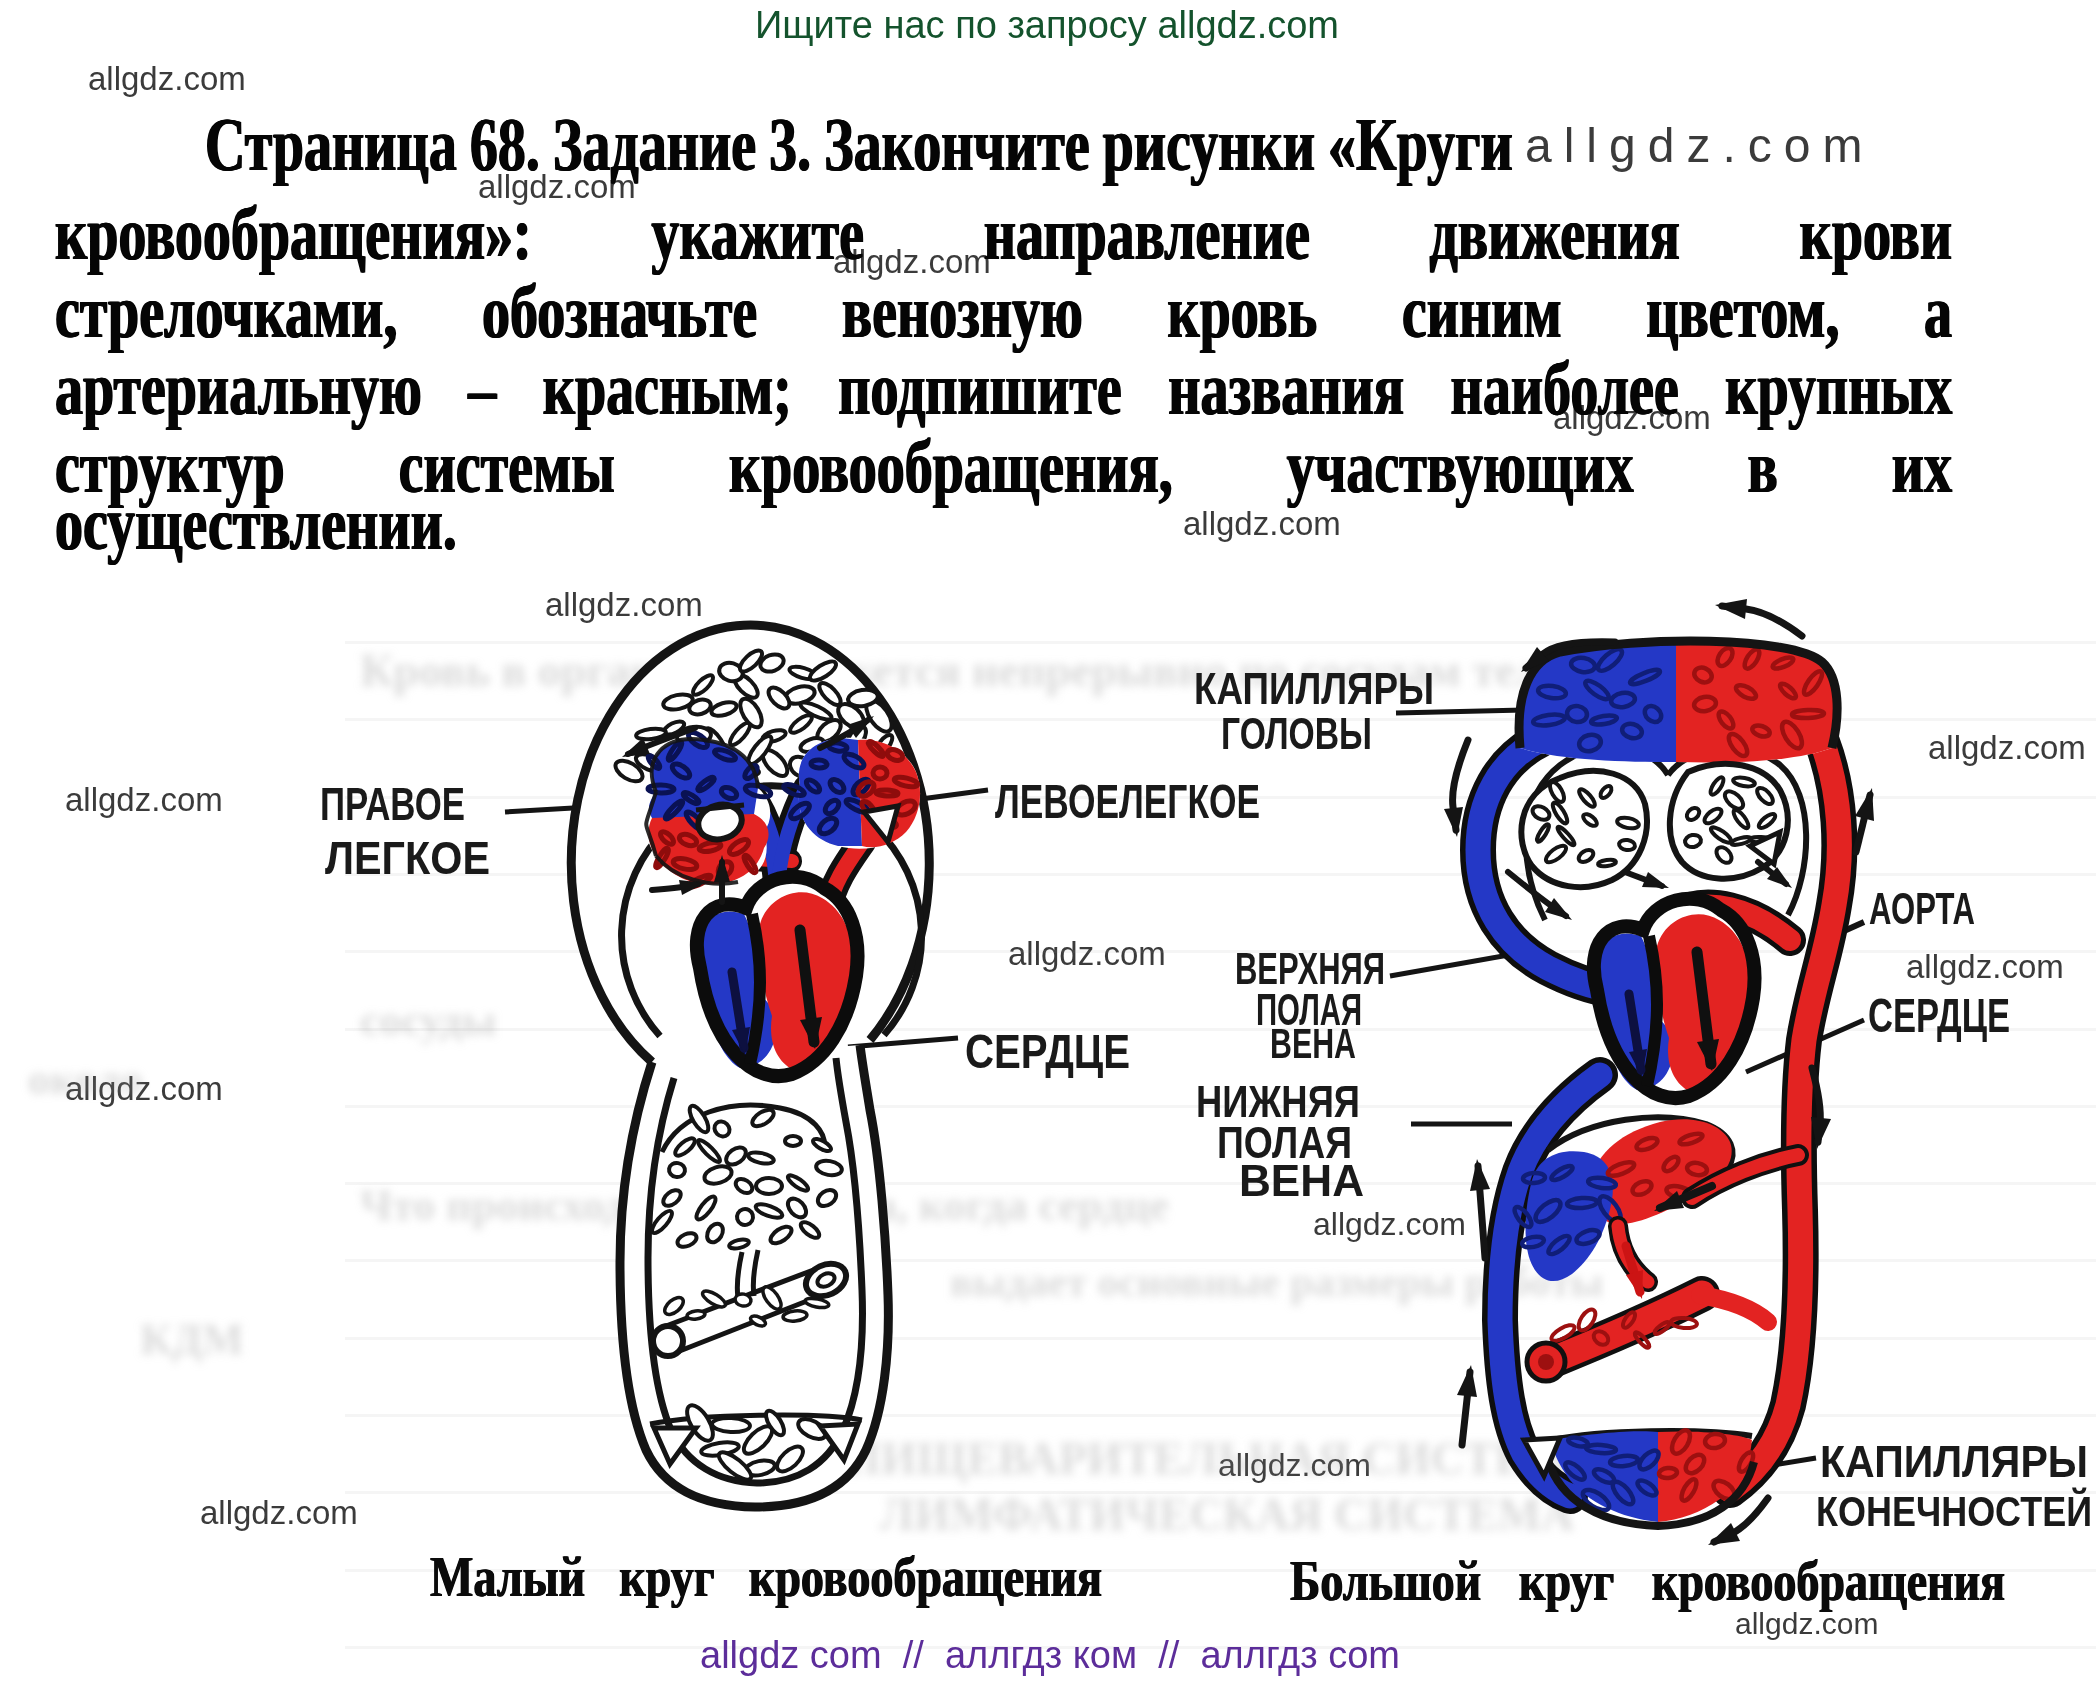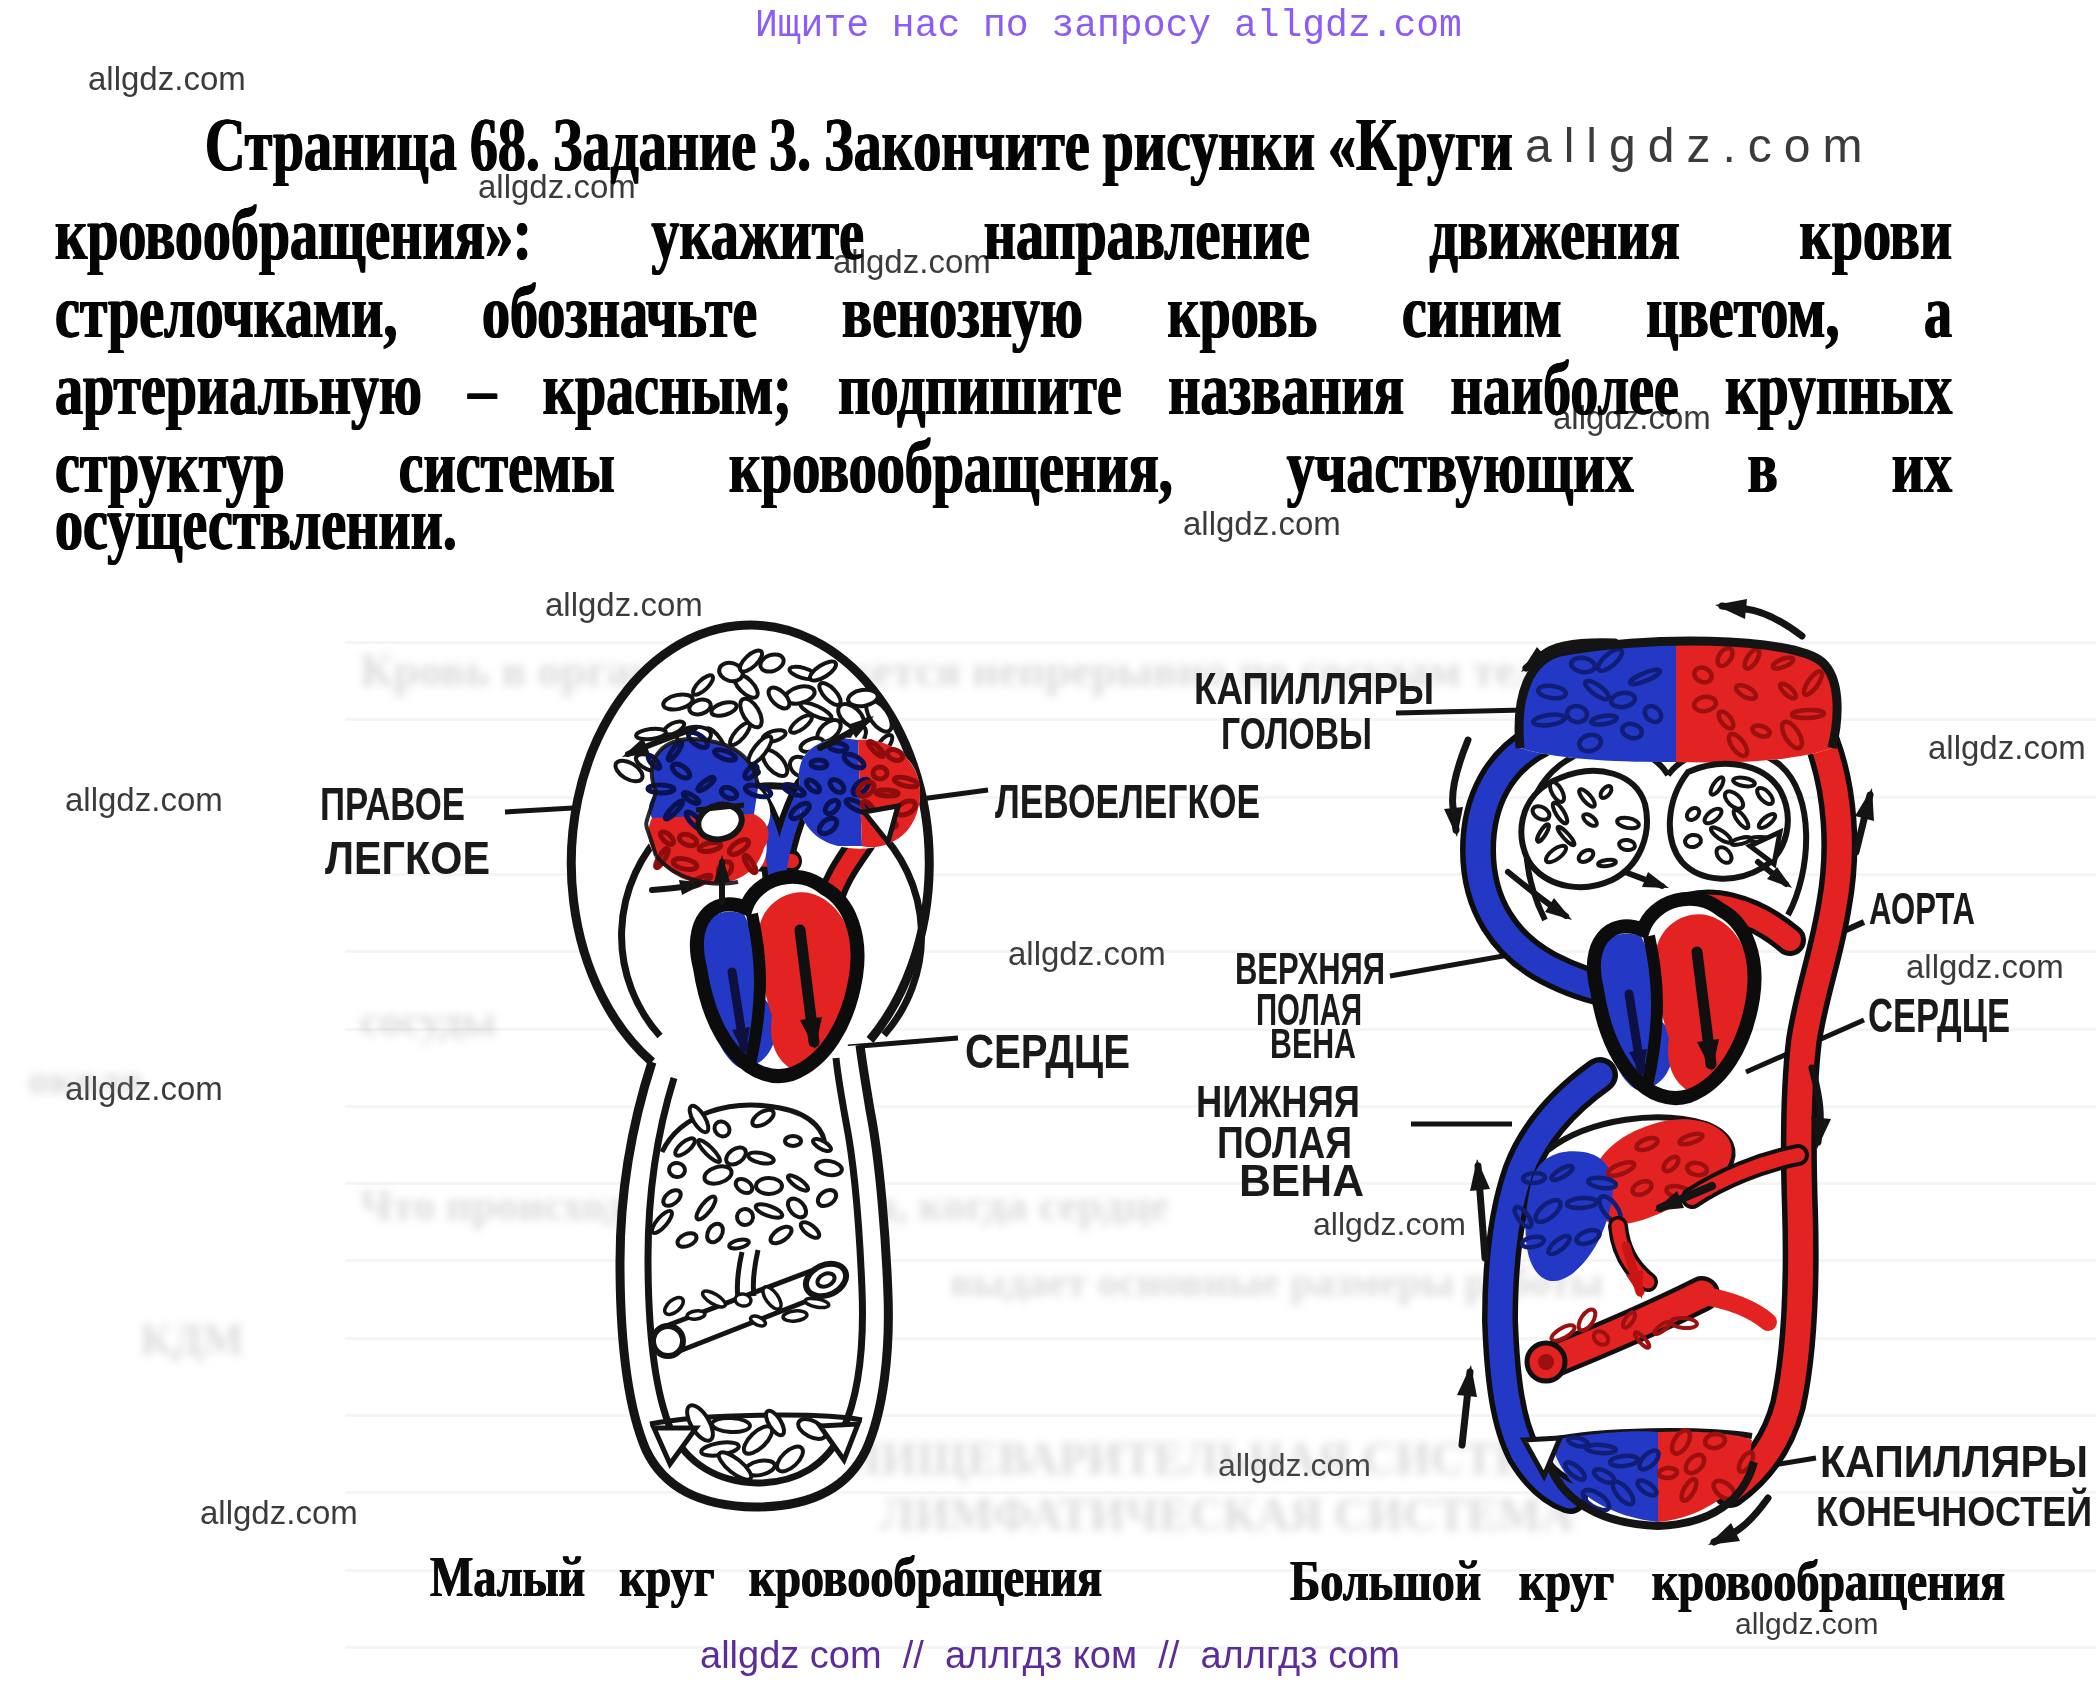--- a/index.html
+++ b/index.html
@@ -4,21 +4,21 @@
 html,body{margin:0;padding:0;background:#fff}
 #page{position:relative;width:2096px;height:1686px;background:#ffffff;overflow:hidden}
 .wm{position:absolute;color:#3b3b3b;font-family:Liberation Sans, sans-serif;white-space:nowrap}
 .pl{position:absolute;font-family:"Liberation Serif",serif;font-weight:bold;color:#050505;font-size:56px;
      white-space:nowrap;transform:scaleY(1.36);transform-origin:0 0;line-height:56px;
      text-shadow:0.7px 0 0 #050505,-0.7px 0 0 #050505}
 .gh{position:absolute;color:rgba(150,150,150,0.34);font-family:"Liberation Serif",serif;font-weight:bold;
      white-space:nowrap;filter:blur(4px)}
 .cap{position:absolute;font-family:"Liberation Serif",serif;font-weight:bold;color:#0b0b0b;font-size:46px;
      transform:scaleY(1.22);transform-origin:0 0;white-space:nowrap;text-shadow:0.6px 0 0 #0b0b0b,-0.6px 0 0 #0b0b0b}
-.green{position:absolute;left:755px;top:4px;color:#8b5cf6;font-family:Liberation Mono, monospace;font-size:38px;white-space:nowrap}
+.green{position:absolute;left:755px;top:4px;color:#14532d;font-family:Liberation Sans, sans-serif;font-size:38px;white-space:nowrap}
 .purple{position:absolute;left:700px;top:1634px;color:#5c2d9a;font-family:Liberation Sans, sans-serif;font-size:38px;white-space:nowrap}
 </style></head>
 <body>
 <div id="page">
 <div class="green">Ищите нас по запросу allgdz.com</div>
 <div class="wm" style="left:88px;top:60px;font-size:33px">allgdz.com</div>
 <div class="wm" style="left:1525px;top:118px;font-size:48px;letter-spacing:12px">allgdz.com</div>
 <div class="wm" style="left:478px;top:168px;font-size:33px">allgdz.com</div>
 <div class="wm" style="left:833px;top:243px;font-size:33px">allgdz.com</div>
 <div class="wm" style="left:1553px;top:399px;font-size:33px">allgdz.com</div>

